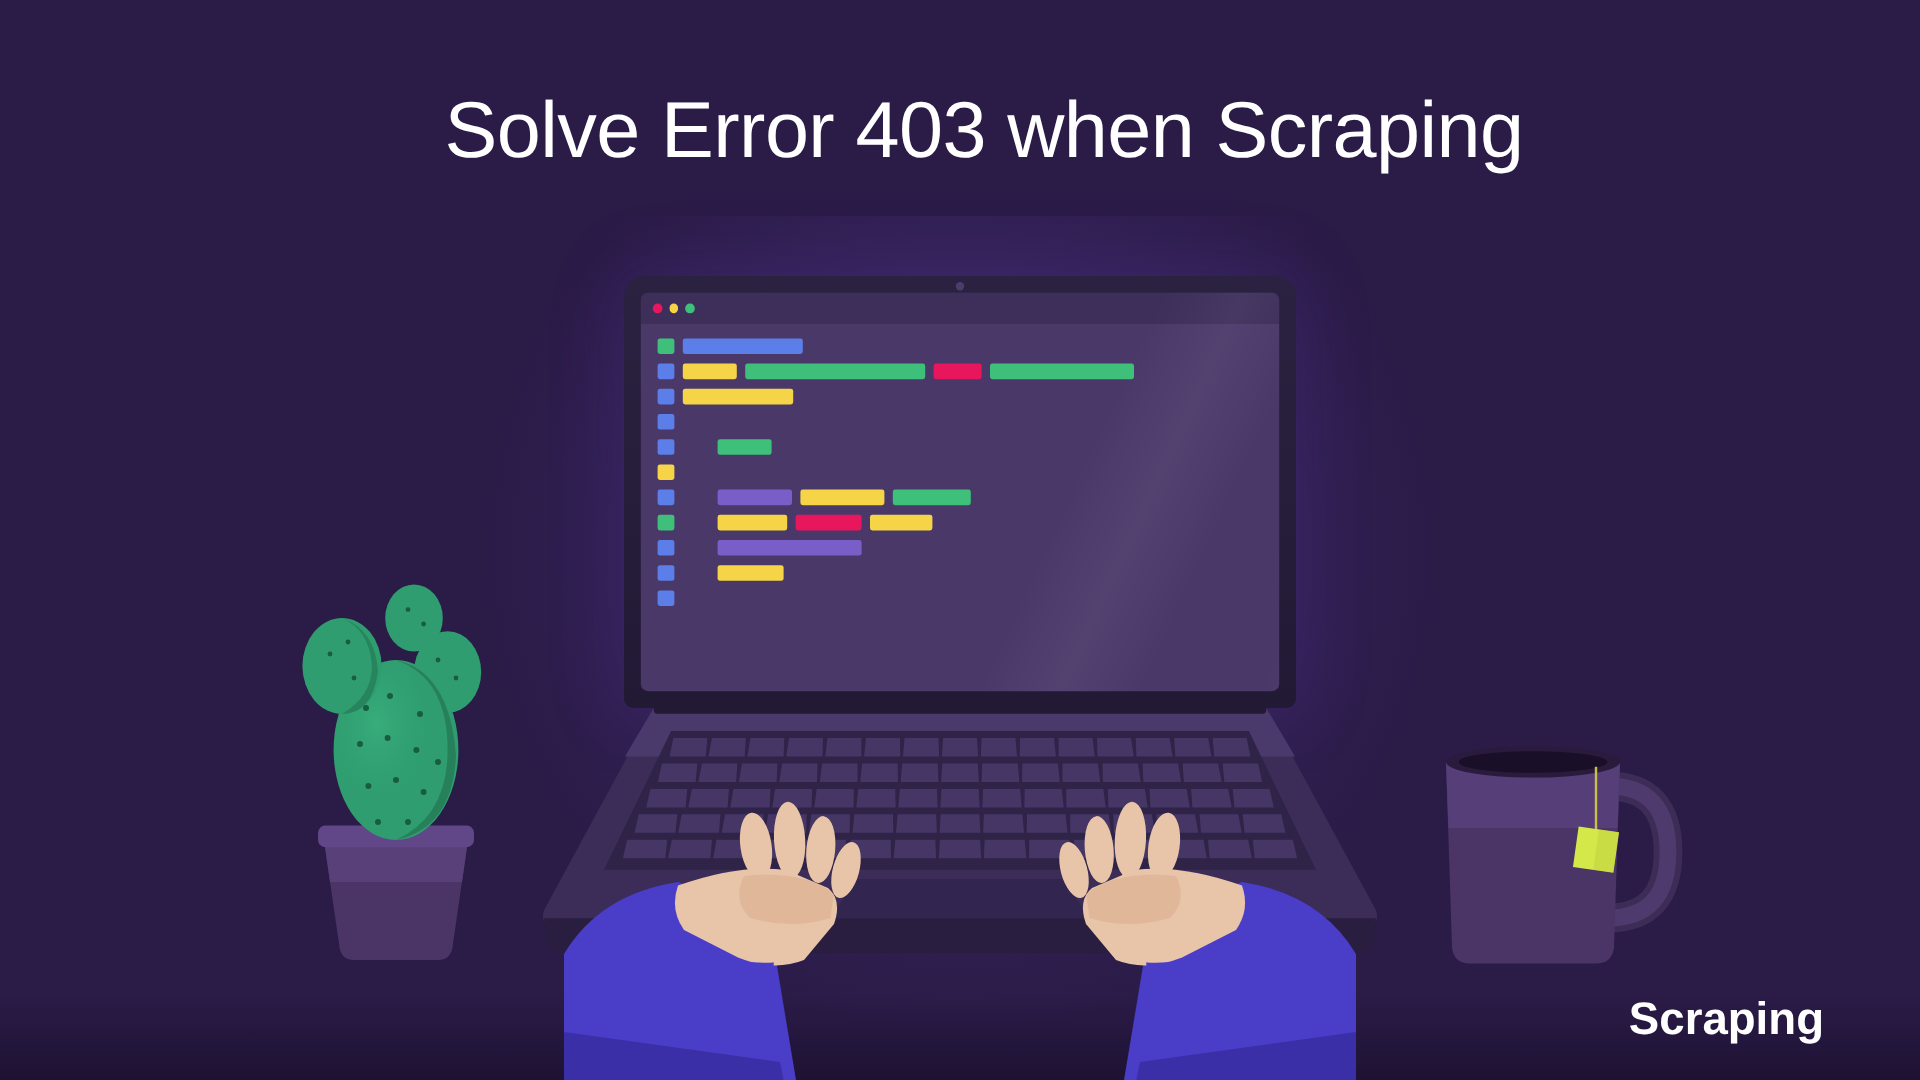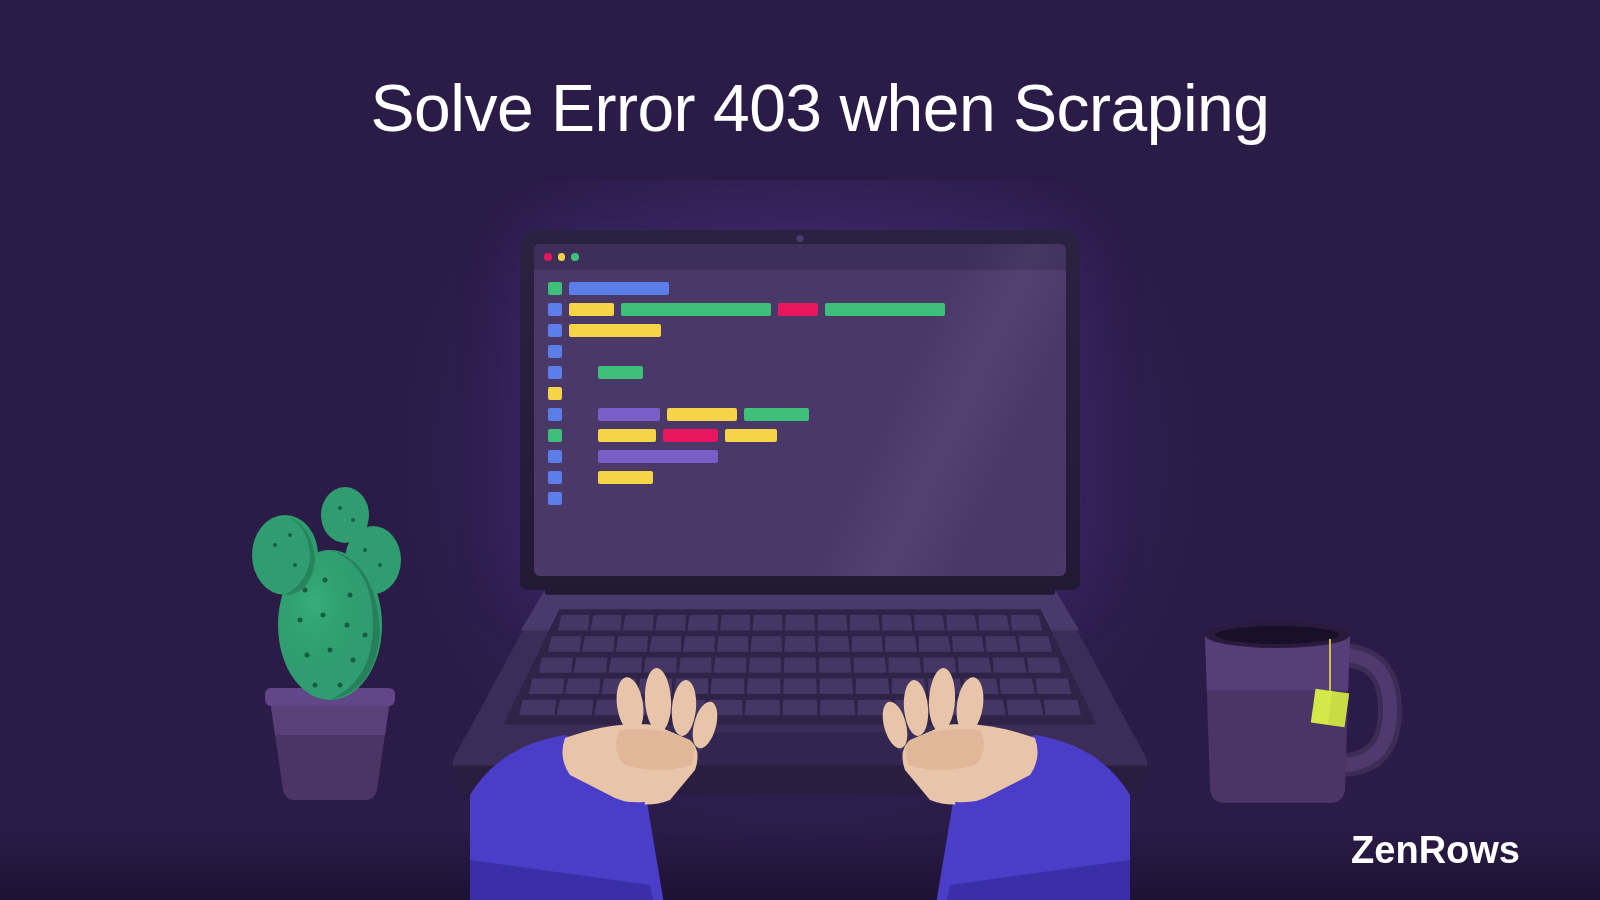--- a/index.html
+++ b/index.html
@@ -403,13 +403,13 @@
     <ellipse cx="160" cy="75" rx="13" ry="28" transform="rotate(-8 160 75)"></ellipse>
     <ellipse cx="188" cy="70" rx="13" ry="32" transform="rotate(-3 188 70)"></ellipse>
     <ellipse cx="214" cy="78" rx="12" ry="28" transform="rotate(5 214 78)"></ellipse>
     <ellipse cx="235" cy="95" rx="11" ry="24" transform="rotate(15 235 95)"></ellipse>
   </g>
   <ellipse cx="120" cy="130" rx="18" ry="28" transform="rotate(-35 120 130)" fill="#e8c4a8"></ellipse>
   <path d="M 150 100 Q 200 95 225 115 L 222 135 Q 190 145 155 135 Q 140 120 150 100" fill="#d9ae8c" opacity="0.55"></path>
   <path d="M 85 145 Q 130 175 175 172 L 170 200 Q 110 205 70 175 Z" fill="#4a3dc7"></path>
 </svg>
 
-<div class="brand">ZenRows</div>
+<div class="brand">Scraping</div>
 
 </body></html>

